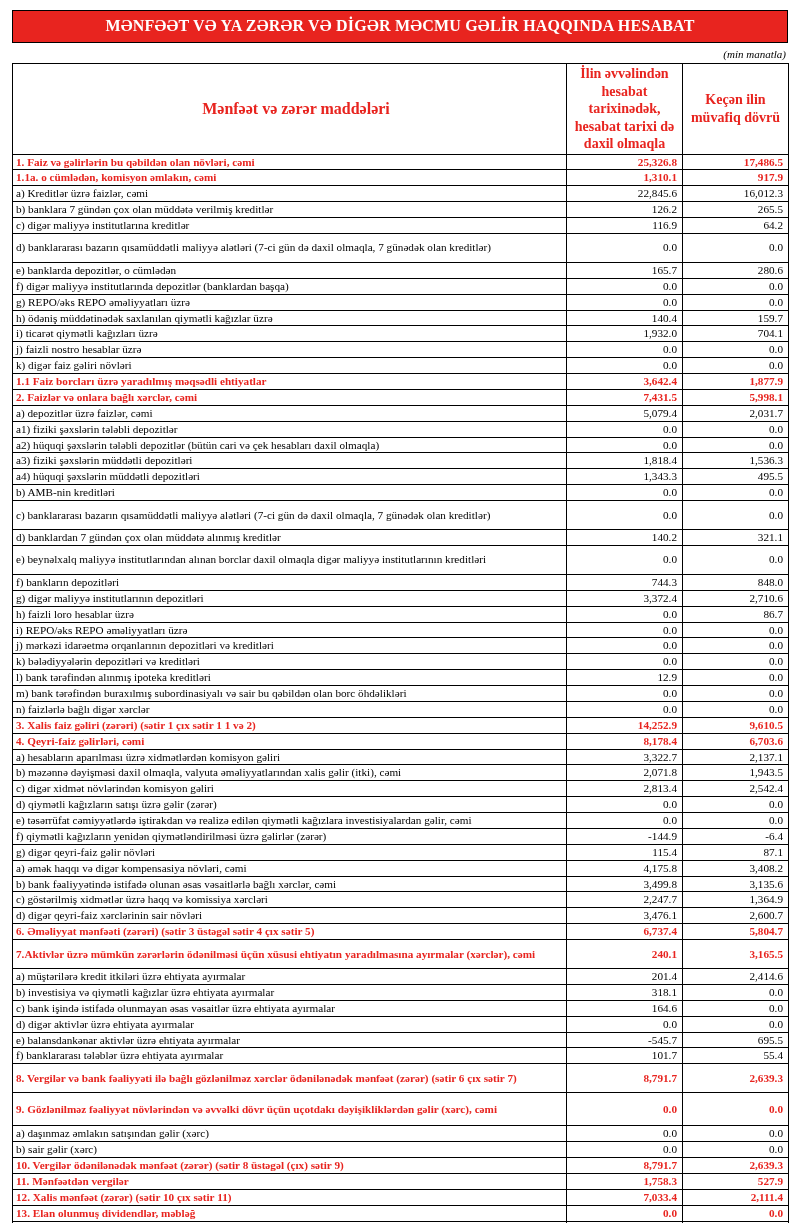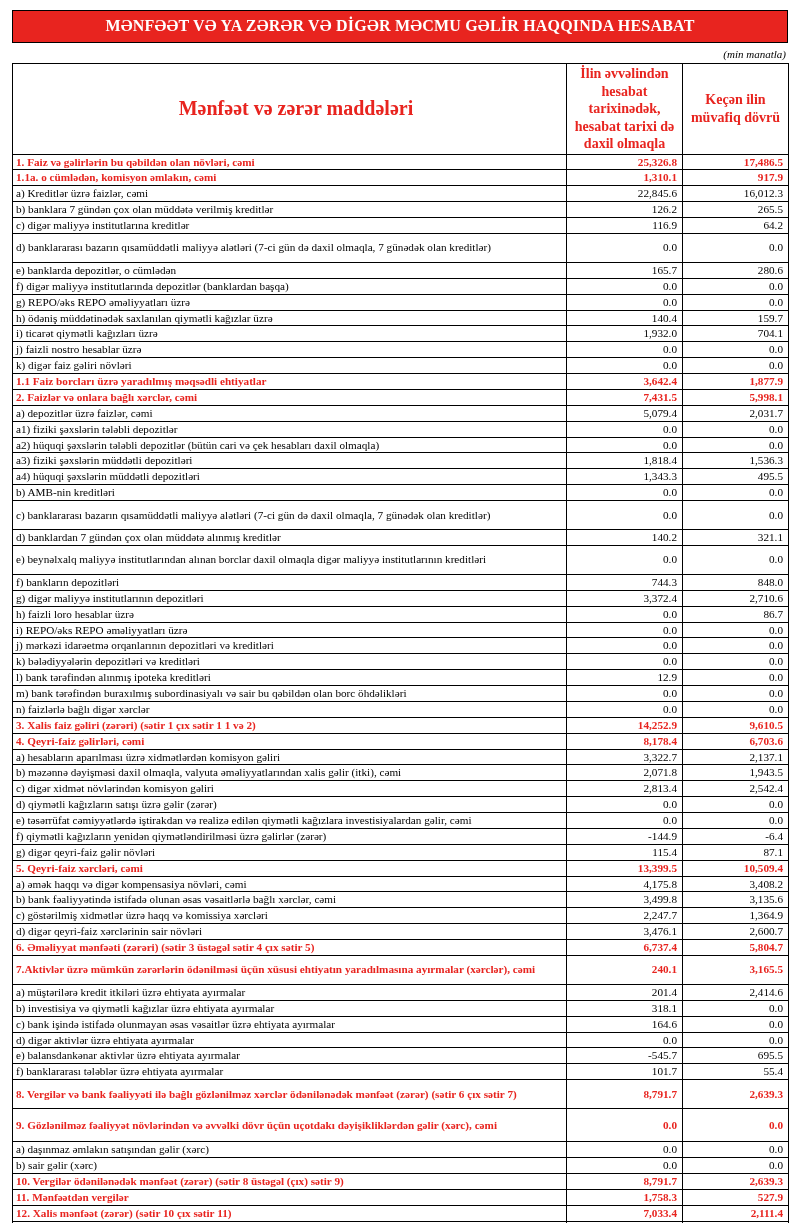--- a/index.html
+++ b/index.html
@@ -54,21 +54,21 @@
   col.c-prev  { width: 106px; }
 
   thead th {
     text-align: center;
     color: #e8241f;
     font-weight: bold;
     padding: 5px 4px;
     vertical-align: middle;
   }
   thead th.h-label {
-    font-size: 20px;
+    font-size: 16px;
     padding-left: 16px;
   }
   thead th.h-cur, thead th.h-prev {
     font-size: 14px;
     line-height: 1.25;
     margin-left: 22px;
   }
   tbody td.num {
     text-align: right;
     padding-right: 5px;
@@ -313,25 +313,20 @@
         <tr class="">
           <td class="lbl i1">f) qiymətli kağızların yenidən qiymətləndirilməsi üzrə gəlirlər (zərər)</td>
           <td class="num">-144.9</td>
           <td class="num">-6.4</td>
         </tr>
         <tr class="">
           <td class="lbl i1">g) digər qeyri-faiz gəlir növləri</td>
           <td class="num">115.4</td>
           <td class="num">87.1</td>
         </tr>
-        <tr class="bold red">
-          <td class="lbl">5. Qeyri-faiz xərcləri, cəmi</td>
-          <td class="num">13,399.5</td>
-          <td class="num">10,509.4</td>
-        </tr>
         <tr class="">
           <td class="lbl i1">a) əmək haqqı və digər kompensasiya növləri, cəmi</td>
           <td class="num">4,175.8</td>
           <td class="num">3,408.2</td>
         </tr>
         <tr class="">
           <td class="lbl i1">b) bank fəaliyyətində istifadə olunan əsas vəsaitlərlə bağlı xərclər, cəmi</td>
           <td class="num">3,499.8</td>
           <td class="num">3,135.6</td>
         </tr>

